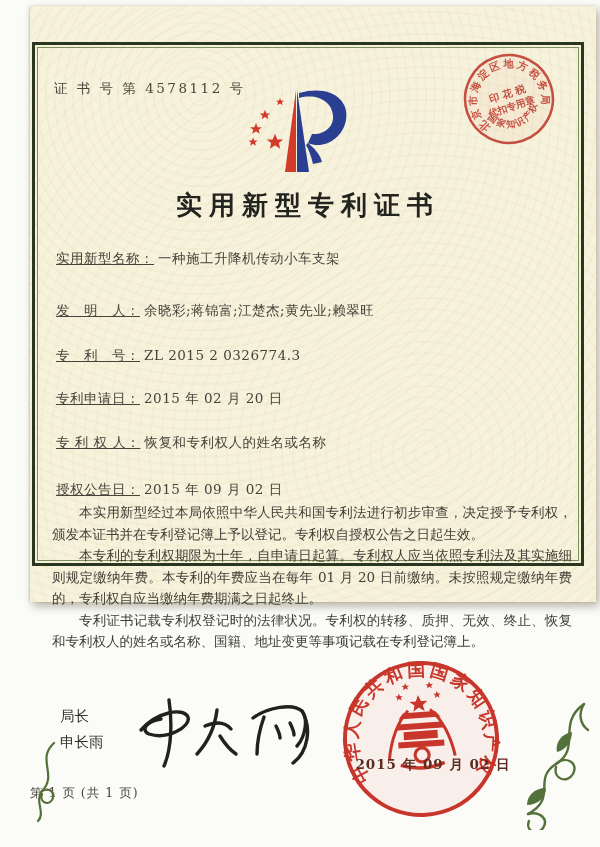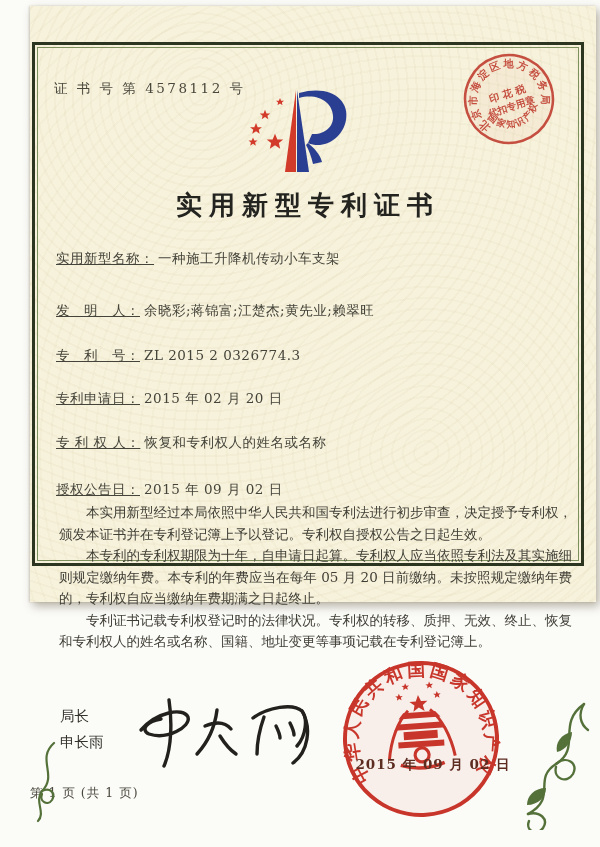--- a/index.html
+++ b/index.html
@@ -35,21 +35,20 @@
   }
   .field{
     position:absolute;left:26px;right:20px;
     font-size:13.5px;color:#45443a;letter-spacing:.5px;white-space:nowrap;
   }
   .field .lbl{margin-right:4px;text-decoration:underline;}
   .body-text{
     position:absolute;left:22px;right:24px;top:496px;
     font-size:13.5px;line-height:21.5px;color:#403f36;
     text-align:justify;
-    margin-left:7px;
   }
   .body-text p{margin:0;text-indent:2em;}
   .officer{
     position:absolute;left:30px;top:697px;
     font-family:"DejaVu Sans","Liberation Sans",sans-serif;
     font-size:14.5px;font-weight:400;color:#34332c;line-height:26px;
   }
   .signature{position:absolute;left:95px;top:680px;width:215px;height:92px;}
   .main-seal{position:absolute;left:306px;top:648px;width:170px;height:170px;transform:rotate(-4deg);opacity:.93;}
   .seal-date{
@@ -123,21 +122,21 @@
   </div>
   <div class="field" style="top:428px">
     <span class="lbl">专 利 权 人：</span><span>恢复和专利权人的姓名或名称</span>
   </div>
   <div class="field" style="top:475px">
     <span class="lbl">授权公告日：</span><span>2015 年 09 月 02 日</span>
   </div>
 
   <div class="body-text">
     <p>本实用新型经过本局依照中华人民共和国专利法进行初步审查，决定授予专利权，颁发本证书并在专利登记簿上予以登记。专利权自授权公告之日起生效。</p>
-    <p>本专利的专利权期限为十年，自申请日起算。专利权人应当依照专利法及其实施细则规定缴纳年费。本专利的年费应当在每年 05 月 20 日前缴纳。未按照规定缴纳年费的，专利权自应当缴纳年费期满之日起终止。</p>
+    <p>本专利的专利权期限为十年，自申请日起算。专利权人应当依照专利法及其实施细则规定缴纳年费。本专利的年费应当在每年 01 月 20 日前缴纳。未按照规定缴纳年费的，专利权自应当缴纳年费期满之日起终止。</p>
     <p>专利证书记载专利权登记时的法律状况。专利权的转移、质押、无效、终止、恢复和专利权人的姓名或名称、国籍、地址变更等事项记载在专利登记簿上。</p>
   </div>
 
   <div class="officer">
     <div>局长</div>
     <div>申长雨</div>
   </div>
 
   <svg class="signature" viewBox="0 0 215 92">
     <g fill="none" stroke="#22211e" stroke-width="3.4" stroke-linecap="round" stroke-linejoin="round">

